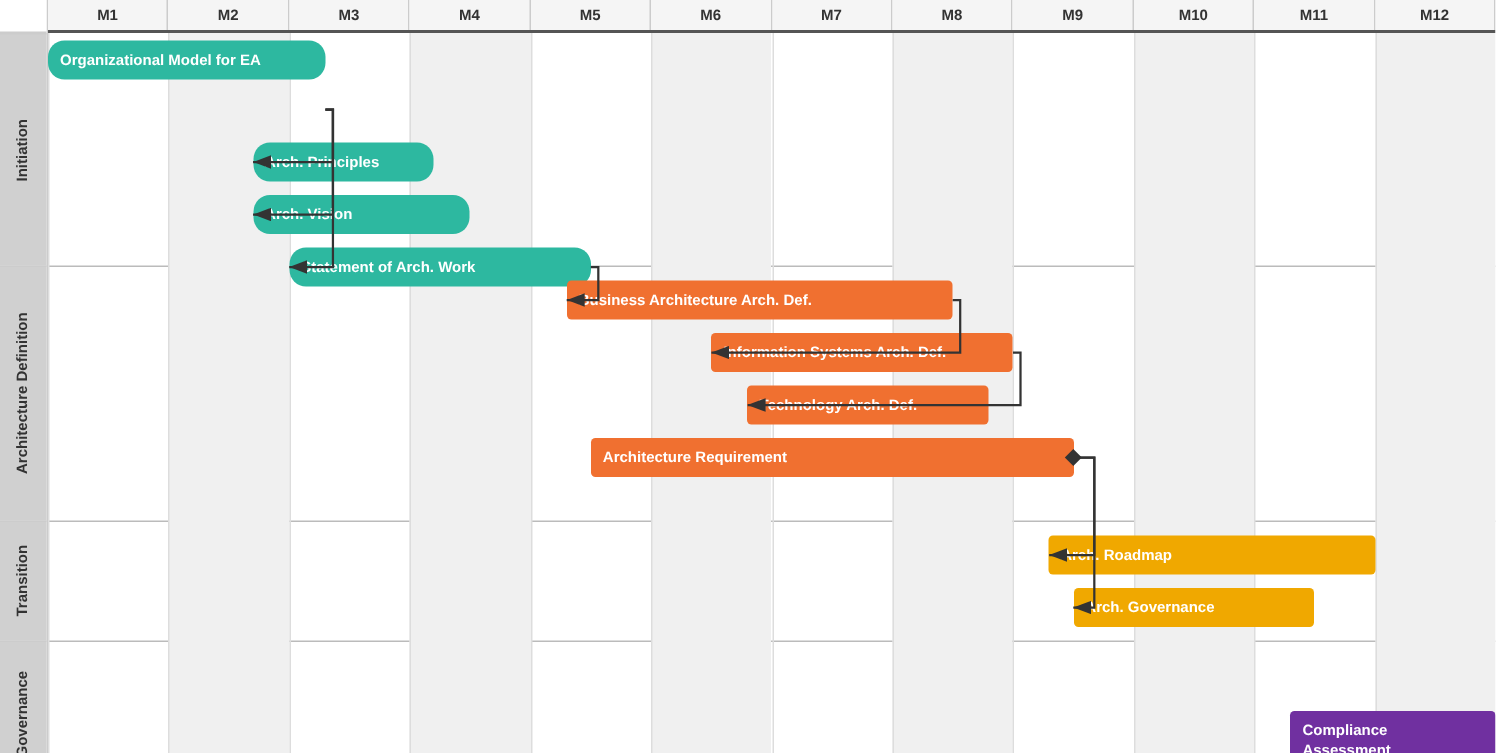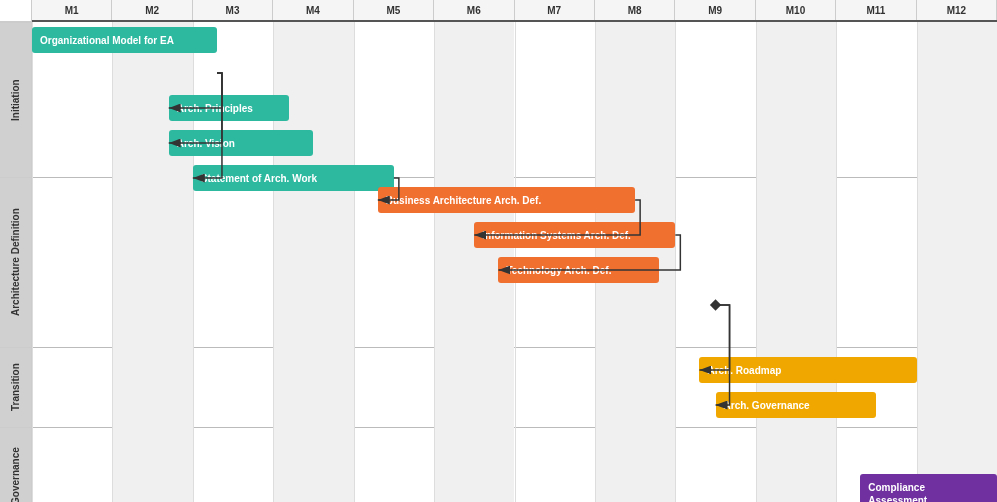--- a/index.html
+++ b/index.html
@@ -86,21 +86,21 @@
       display: flex;
       align-items: center;
       padding: 0 8px;
       font-size: 10px;
       font-weight: bold;
       color: #fff;
       white-space: nowrap;
       overflow: hidden;
     }
 
-    .bar-teal { background: #2db8a0; }
+    .bar-teal { background: #2db8a0; border-radius: 11px; }
     .bar-orange { background: #f07030; }
     .bar-yellow { background: #f0a800; }
     .bar-purple { background: #7030a0; }
 
     
     .grid-line {
       position: absolute;
       top: 0;
       bottom: 0;
       width: 1px;
@@ -181,20 +181,23 @@
         </div>
         <div class="gantt-bar bar-orange" style="left: 345.792px; top: 165px; width: 257.333px;">
           <span>Business Architecture Arch. Def.</span>
         </div>
         <div class="gantt-bar bar-orange" style="left: 442.292px; top: 200px; width: 201.042px;">
           <span>Information Systems Arch. Def.</span>
         </div>
         <div class="gantt-bar bar-orange" style="left: 466.417px; top: 235px; width: 160.833px;">
           <span>Technology Arch. Def.</span>
         </div>
+        <div class="gantt-bar bar-orange" style="left: 361.875px; top: 270px; width: 321.667px;">
+          <span>Architecture Requirement</span>
+        </div>
         <div class="gantt-bar bar-yellow" style="left: 667.458px; top: 335px; width: 217.125px;">
           <span>Arch. Roadmap</span>
         </div>
         <div class="gantt-bar bar-yellow" style="left: 683.542px; top: 370px; width: 160.833px;">
           <span>Arch. Governance</span>
         </div>
         <div class="gantt-bar bar-purple" style="left: 828.292px; top: 420px; width: 136.708px; white-space: pre; height: 40px; line-height: 1.3; margin-top: 32px;"><span>Compliance
 Assessment</span></div>
         <svg style="position: absolute; top: 0px; left: 0px; width: 100%; height: 100%; pointer-events: none;">
           <defs>

